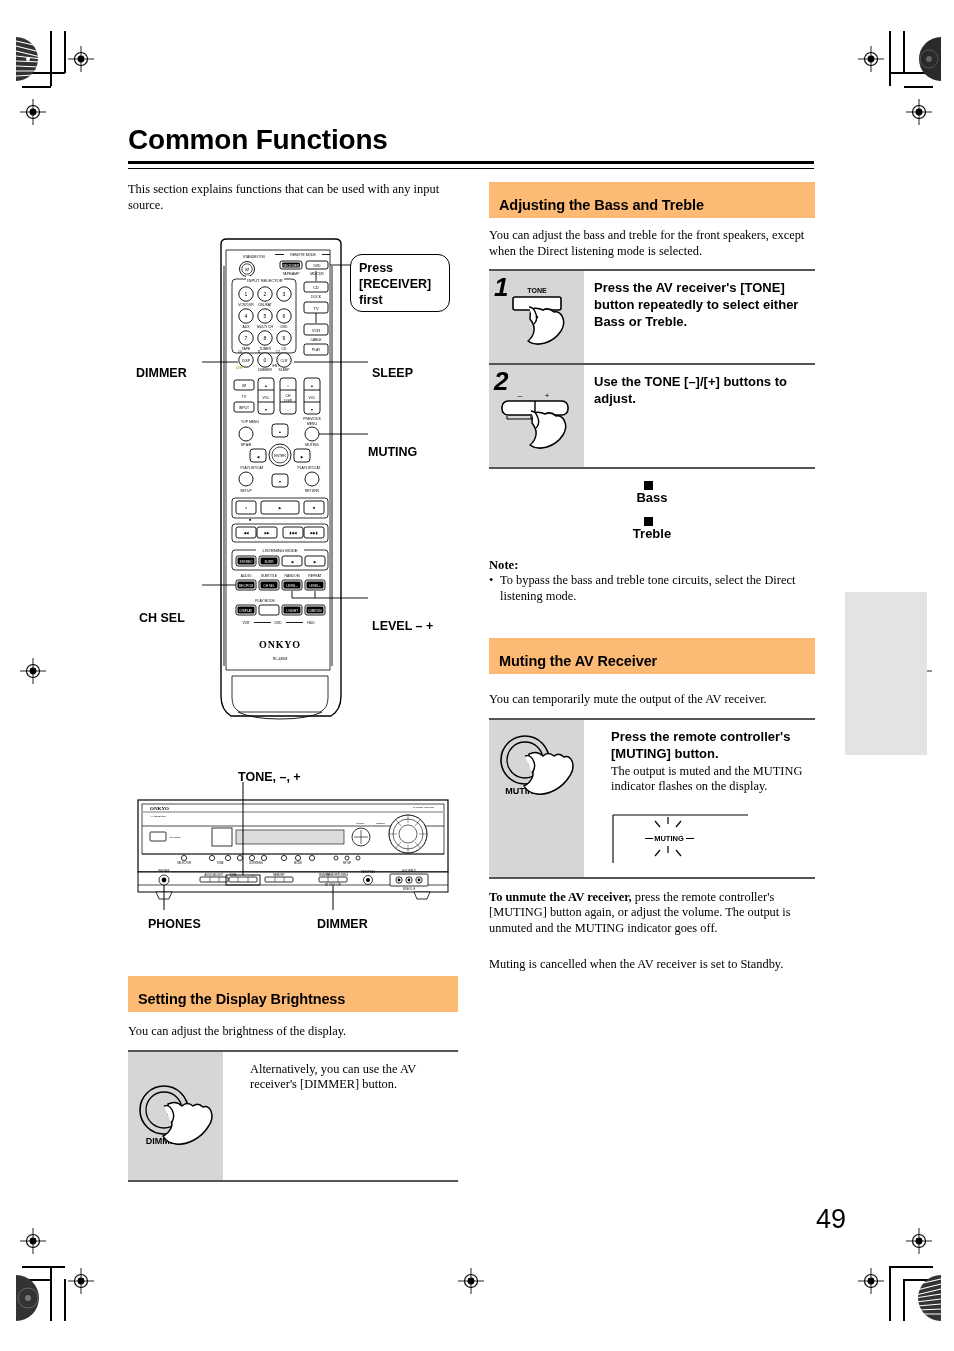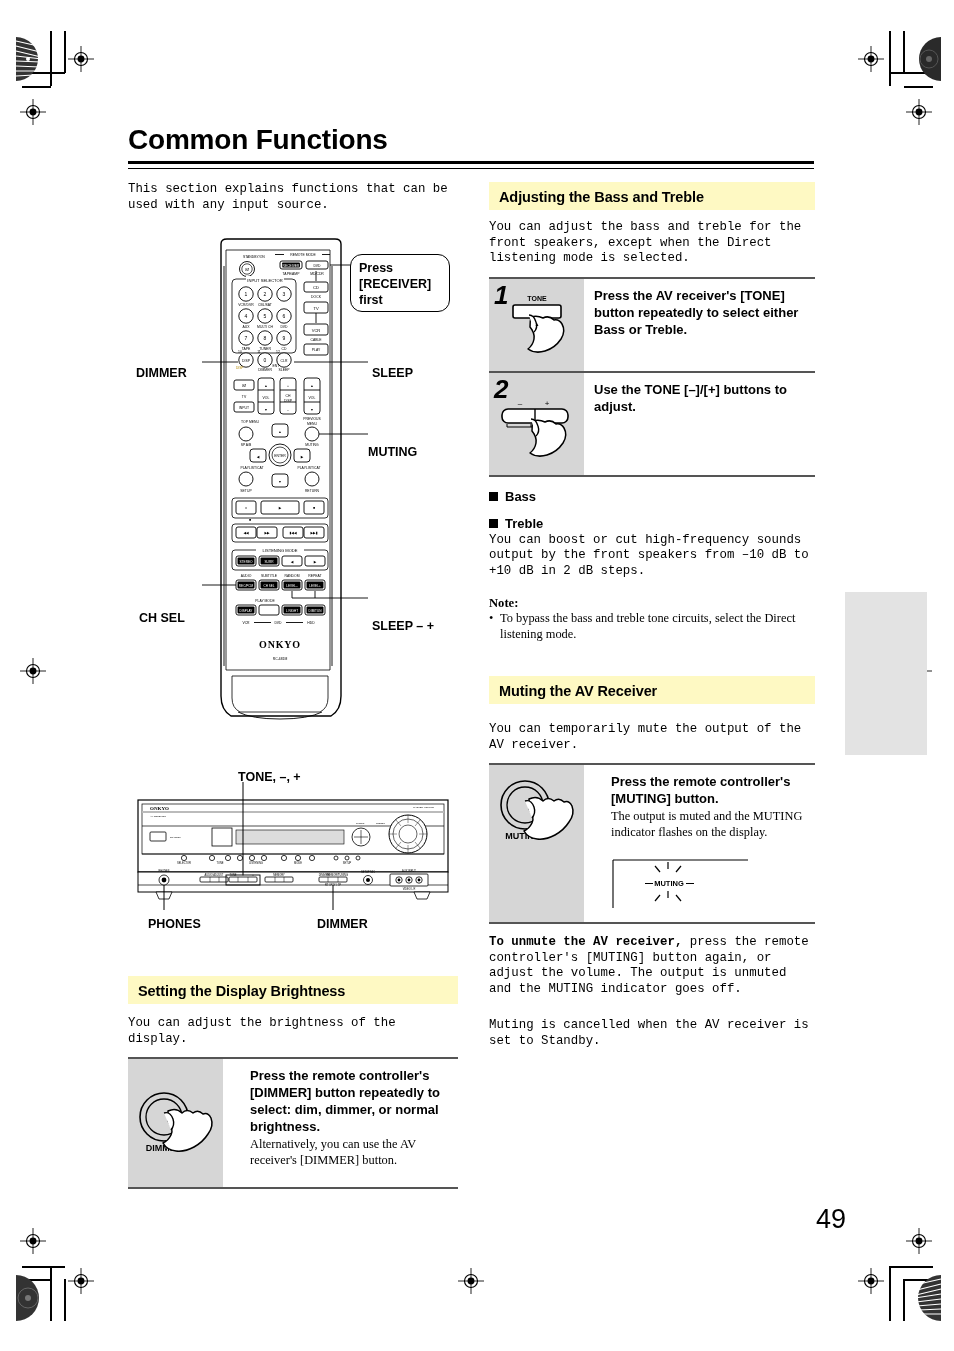--- a/index.html
+++ b/index.html
@@ -18,26 +18,26 @@
   .page-title{position:absolute;left:128px;top:124px;width:690px;
       font-family:"Liberation Sans", sans-serif;font-weight:bold;
       font-size:28px;letter-spacing:-0.2px;color:#000;}
   .title-rule{position:absolute;left:128px;top:161px;width:686px;height:0;
       border-top:3px solid #000;border-bottom:1px solid #000;height:4px;}
 
   
   .col-left{position:absolute;left:128px;top:182px;width:330px;}
   .col-right{position:absolute;left:489px;top:182px;width:326px;}
 
-  .body-txt{font-family:Liberation Mono, monospace;font-size:12.4px;
+  .body-txt{font-family:Liberation Serif, serif;font-size:12.4px;
       line-height:15.5px;text-align:left;}
 
   
-  .sec-head{background:#fef9c3;font-family:"Liberation Sans", sans-serif;
-      font-weight:bold;font-size:14.5px;padding:7px 0 5px 10px;
+  .sec-head{background:#fdba74;font-family:"Liberation Sans", sans-serif;
+      font-weight:bold;font-size:14.5px;padding:15px 0 5px 10px;
       color:#000;letter-spacing:-0.1px;}
 
   
   .steps{border-top:2.5px solid #555;margin-top:10px;}
   .step-row{display:flex;border-bottom:2.5px solid #555;}
   .step-fig{width:95px;background:#d6d6d6;position:relative;flex:0 0 95px;}
   .step-txt{flex:1;padding:8px 4px 10px 10px;}
   .step-title{font-family:"Liberation Sans", sans-serif;font-weight:bold;
       font-size:13px;line-height:17px;}
   .step-sub{font-family:"Liberation Serif", serif;font-size:12.4px;
@@ -47,21 +47,21 @@
       font-weight:bold;font-size:26px;line-height:26px;}
 
   
   .onebox{border-top:2.5px solid #555;border-bottom:2.5px solid #555;
       display:flex;margin-top:10px;}
   .onebox-fig{width:95px;flex:0 0 95px;background:#d6d6d6;position:relative;}
   .onebox-txt{flex:1;padding:8px 6px 10px 27px;}
 
   
   .sq-head{font-family:"Liberation Sans", sans-serif;font-weight:bold;
-      font-size:13px;margin:12px 0 2px 0;display:flex;align-items:center;}
+      font-size:13px;margin:12px 0 2px 0;display:flex;align-items:center;flex-direction:column;}
   .sq-head .sq{display:inline-block;width:9px;height:9px;background:#000;
       margin-right:7px;}
   .note-head{font-family:"Liberation Serif", serif;font-weight:bold;
       font-size:12.6px;margin-top:17px;}
   .note-item{font-family:"Liberation Serif", serif;font-size:12.4px;
       line-height:15.5px;display:flex;}
   .note-item .bul{width:11px;flex:0 0 11px;}
 
   
   .pageno{position:absolute;left:816px;top:1204px;
@@ -449,21 +449,21 @@
                 font-family:'Liberation Sans',sans-serif;font-weight:bold;
                 font-size:12.5px;line-height:16px;padding:5px 0 0 8px;box-sizing:border-box;">
       <span>Press [RECEIVER] first</span>
     </div>
   </div>
 
   <div class="fig-label" style="left:136px;top:366px;">DIMMER</div>
   <div class="fig-label" style="left:372px;top:366px;">SLEEP</div>
   <div class="fig-label" style="left:368px;top:445px;">MUTING</div>
   <div class="fig-label" style="left:139px;top:611px;">CH SEL</div>
-  <div class="fig-label" style="left:372px;top:619px;">SLEEP – +</div>
+  <div class="fig-label" style="left:372px;top:619px;">LEVEL – +</div>
 
   <div class="fig-label" style="left:238px;top:770px;text-align:center;">TONE, –, +</div>
   <div class="fig-label" style="left:148px;top:917px;">PHONES</div>
   <div class="fig-label" style="left:317px;top:917px;">DIMMER</div>
 
   <div class="diagram" style="left:128px;top:782px;width:330px;height:130px;">
     <svg width="330" height="130" viewBox="0 0 330 130">
       <defs>
         <style>
           .pk{fill:#fff;stroke:#000;stroke-width:0.8}
@@ -585,21 +585,20 @@
         <svg width="95" height="128" viewBox="0 0 95 128" style="display:block">
           <circle cx="36" cy="58" r="24" fill="#d6d6d6" stroke="#000" stroke-width="1.6"></circle>
           <circle cx="36" cy="58" r="18" fill="#d6d6d6" stroke="#000" stroke-width="1.3"></circle>
           <text x="36" y="92" style="font-family:'Liberation Sans',sans-serif;font-weight:bold;font-size:9px;text-anchor:middle;fill:#000">DIMMER</text>
 
           <path d="M40 52 q8 -4 14 2 q5 -5 11 0 q5 -4 10 1 q5 -2 8 4 q3 8 -3 16 q-5 8 -14 13 q-9 5 -18 4 q-9 -1 -13 -8 q5 -2 8 -8 q3 -6 -3 -14 q0 -6 0 -10 z" fill="#fff" stroke="#000" stroke-width="1.5" stroke-linejoin="round"></path>
           <path d="M36 54 q6 -2 9 6 q2 6 -2 11" fill="#fff" stroke="#000" stroke-width="1.4"></path>
         </svg>
       </div>
       <div class="onebox-txt">
-        <div class="step-title">Press the remote controller's [DIMMER] button repeatedly to select: dim, dimmer, or normal brightness.</div>
         <div class="step-sub">Alternatively, you can use the AV receiver's [DIMMER] button.</div>
       </div>
     </div>
   </div>
 
   <div class="col-right">
 
     <div>
       <div class="sec-head">Adjusting the Bass and Treble</div>
       <div class="body-txt" style="margin-top:10px;">You can adjust the bass and treble for the front speakers, except when the Direct listening mode is selected.</div>
@@ -644,21 +643,20 @@
 
       <div class="sq-head">
         <span class="sq"></span>
         <span>Bass</span>
       </div>
 
       <div class="sq-head">
         <span class="sq"></span>
         <span>Treble</span>
       </div>
-      <div class="body-txt">You can boost or cut high-frequency sounds output by the front speakers from –10 dB to +10 dB in 2 dB steps.</div>
 
       <div class="note-head">Note:</div>
       <div class="note-item">
         <span class="bul">•</span>
         <span>To bypass the bass and treble tone circuits, select the Direct listening mode.</span>
       </div>
     </div>
 
     <div style="margin-top:34px;">
       <div class="sec-head">Muting the AV Receiver</div>

